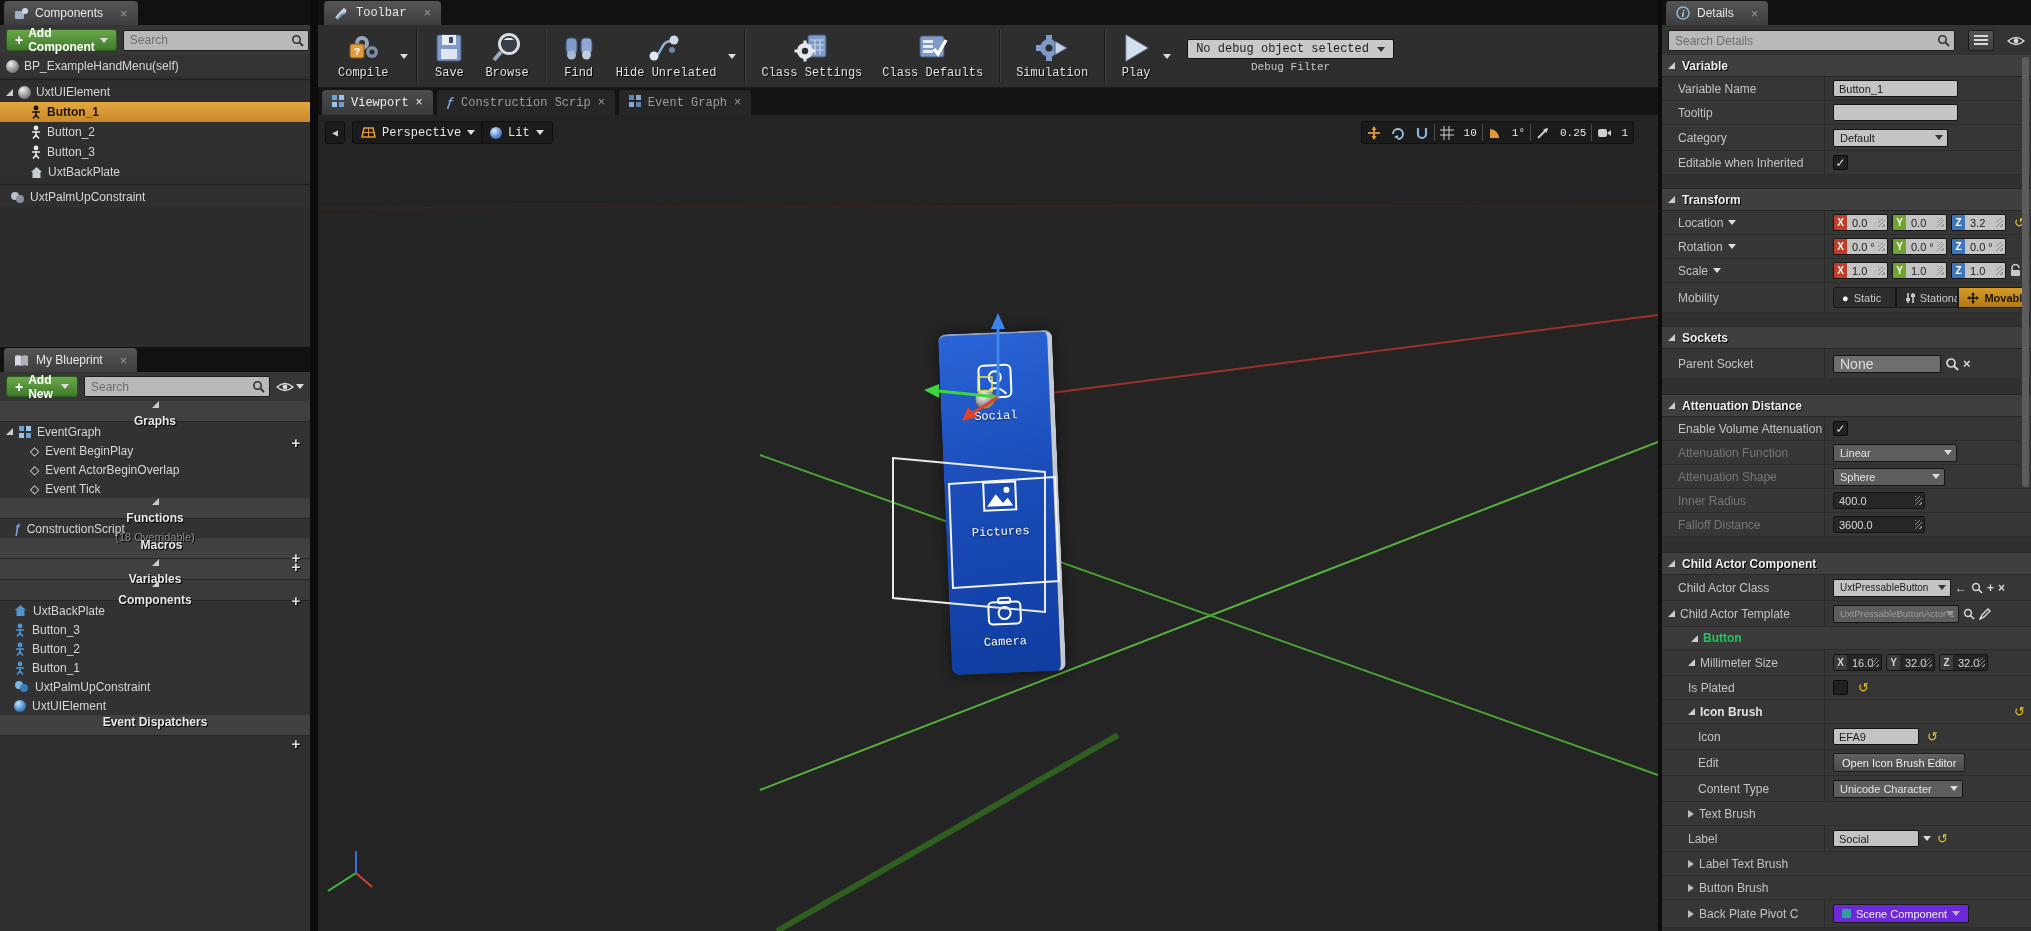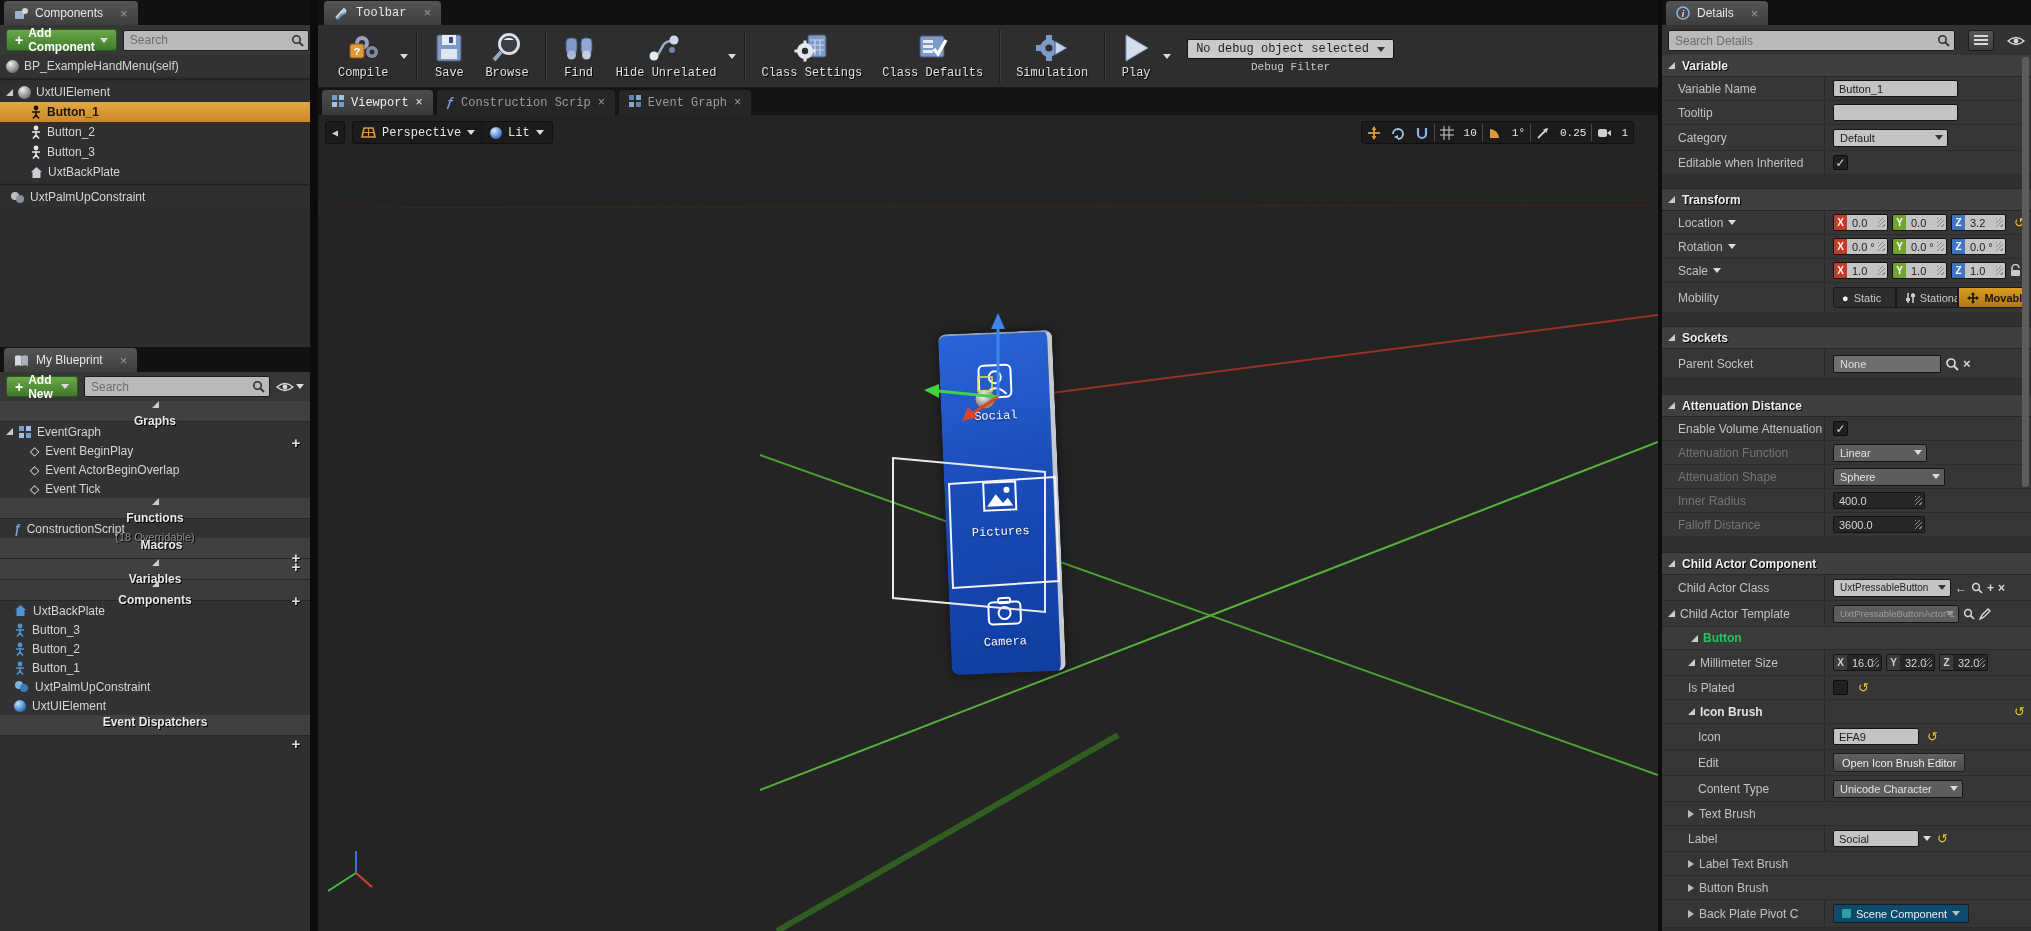--- a/index.html
+++ b/index.html
@@ -107,21 +107,21 @@
   .numbox.dark .nval { background:#262626; color:#d8d8d8; }
   .numbox.dark .axis { background:#3c3c3c !important; color:#cfcfcf; }
   .chk { width:15px; height:15px; background:#202020; border:1px solid #0c0c0c; border-radius:2px;
          display:flex; align-items:center; justify-content:center; color:#d8d8d8; font-size:12px; }
   .reset { color:#e5c22d; font-size:13px; margin-left:auto; }
   .disabled .dlabel { color:#767676; }
   .mobbtn { display:flex; align-items:center; gap:5px; height:21px; padding:0 8px; background:#2d2d2d;
             border:1px solid #191919; color:#c9c9c9; font-size:11px; white-space:nowrap; overflow:hidden; }
   .mobbtn.on { background:linear-gradient(#d79a24,#b07a14); color:#1d1403; font-weight:bold; }
   .graybox { background:#6e6e6e; color:#dedede; border:1px solid #141414; border-radius:2px; height:18px;
-             padding:0 6px; font-size:11px; display:flex; align-items:center; width:108px; }
+             padding:0 6px; font-size:14px; display:flex; align-items:center; width:108px; }
   .smicon { color:#d8d8d8; font-weight:bold; }
   .darkbtn { background:linear-gradient(#616161,#4a4a4a); border:1px solid #1c1c1c; border-radius:2px; color:#eee;
              font-size:11px; height:19px; display:flex; align-items:center; padding:0 8px; white-space:nowrap; overflow:hidden; }
   #det-scroll { position:absolute; right:2px; top:57px; width:7px; height:430px; background:#5c5c5c; border-radius:3px; }
 </style>
 </head>
 <body>
 
 <div id="window">
 
@@ -918,21 +918,21 @@
           </div>
         <div class="dval">
             <span class="chk">✓</span>
           </div>
       </div>
       <div class="drow disabled" style="height:24px">
         <div class="dlabel">
             <span>Attenuation Function</span>
           </div>
         <div class="dval">
-            <span class="ddown dark" style="width:94px">
+            <span class="ddown dark" style="width:124px">
               <span>Linear</span>
               <span class="caret"></span>
             </span>
           </div>
       </div>
       <div class="drow disabled" style="height:24px">
         <div class="dlabel">
             <span>Attenuation Shape</span>
           </div>
         <div class="dval">
@@ -1110,21 +1110,21 @@
           <span class="tri-r"></span>
           <span>Button Brush</span>
           </div>
       </div>
       <div class="drow" style="height:28px">
         <div class="dlabel" style="padding-left:26px">
           <span class="tri-r"></span>
           <span>Back Plate Pivot C</span>
           </div>
         <div class="dval">
-          <span class="darkbtn" style="background:#0c4a6e; gap:5px; display:flex; align-items:center">
+          <span class="darkbtn" style="background:#6d28d9; gap:5px; display:flex; align-items:center">
             <span style="width:9px; height:9px; background:#2e9e9e; display:inline-block; border-radius:1px"></span>
             <span>Scene Component</span>
             <span class="caret" style="border-top-color:#bbb"></span>
           </span>
         </div>
       </div>
     </div>
     <div id="det-scroll"></div>
   </div>
 

